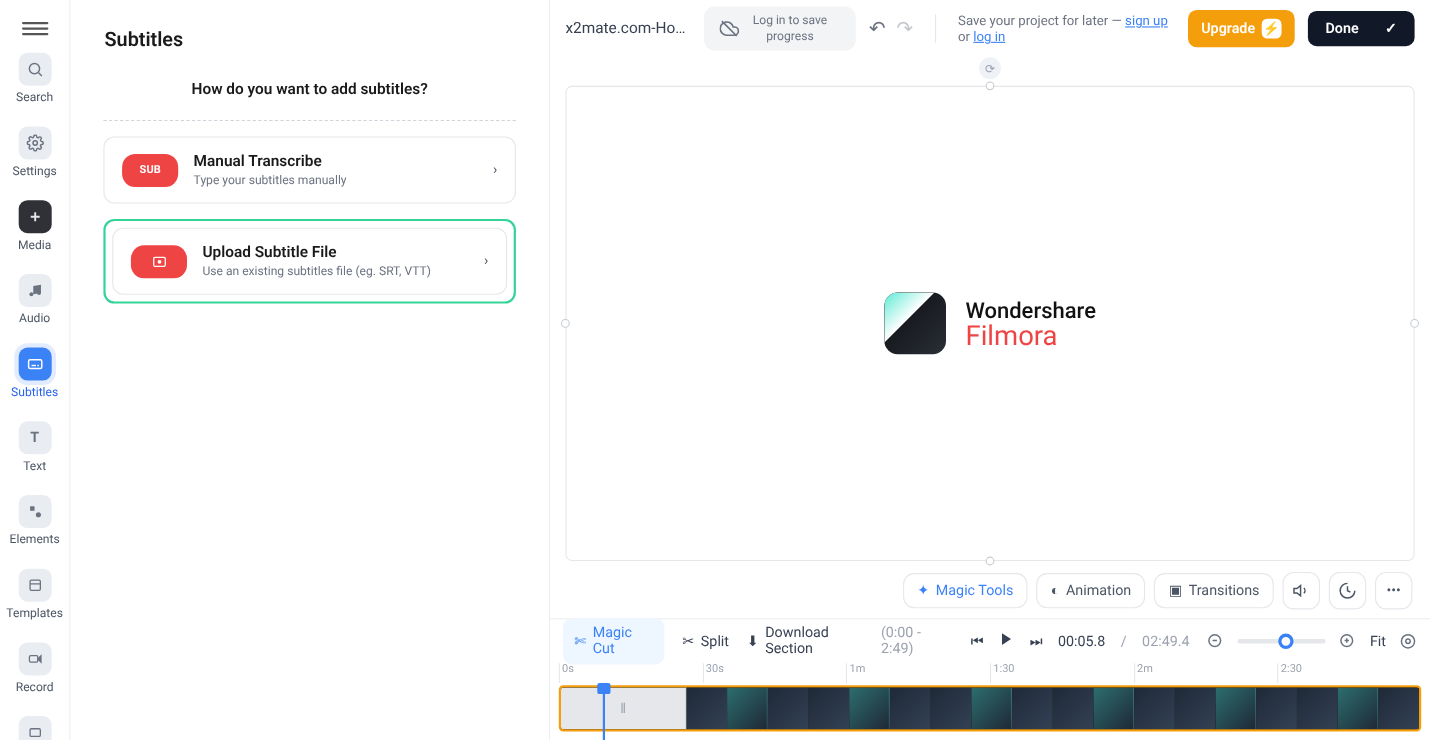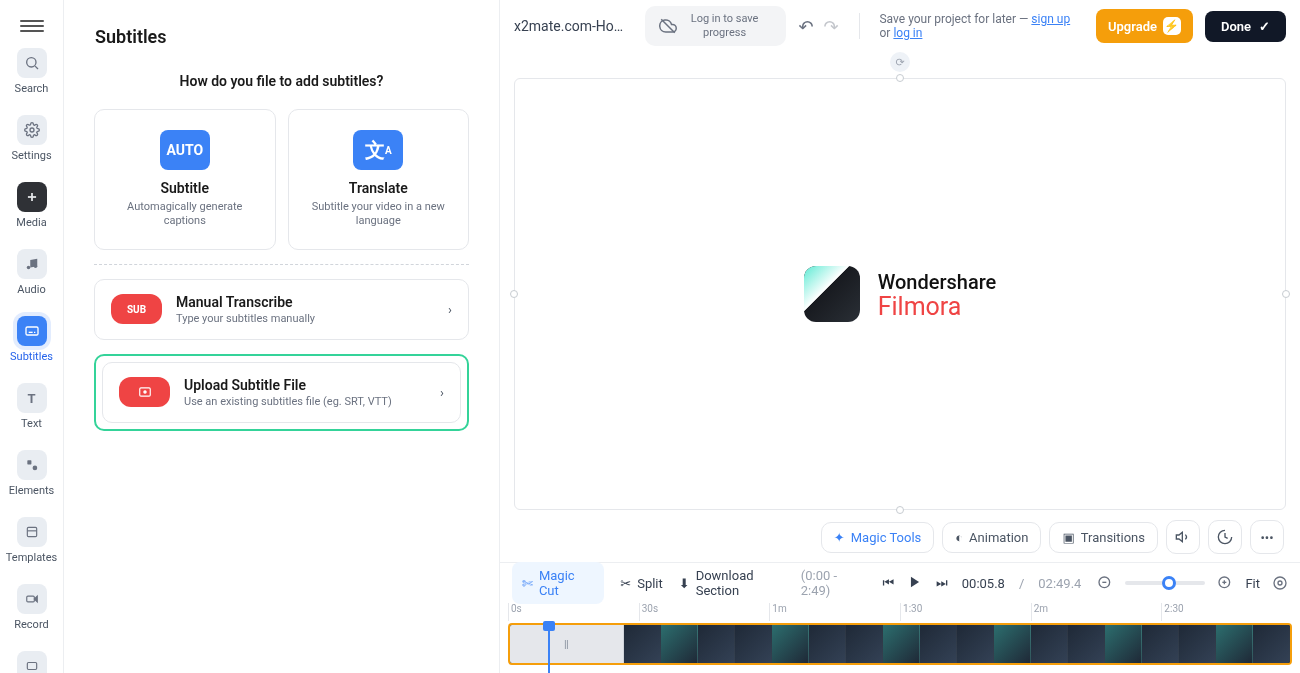--- a/index.html
+++ b/index.html
@@ -42,21 +42,21 @@
   .topbar{height:52px;display:flex;align-items:center;padding:0 14px;gap:12px}
   .project-title{font-size:14px;color:#374151;max-width:140px;white-space:nowrap;overflow:hidden;text-overflow:ellipsis}
   .login-btn{display:flex;align-items:center;gap:0;background:#f3f4f6;border-radius:10px;padding:6px 14px;color:#6b7280;font-size:11px;line-height:1.25;cursor:pointer;text-align:center}
   .hist{display:flex;gap:10px;color:#6b7280}
   .hist span{cursor:pointer;font-size:18px}
   .vdiv{width:1px;height:26px;background:#e5e7eb;margin:0 8px}
   .save-text{font-size:12px;color:#6b7280;margin-left:auto}
   .save-text a{color:#3b82f6;text-decoration:underline;cursor:pointer}
   .upgrade{background:#f59e0b;color:#fff;border:none;border-radius:8px;padding:8px 12px;font-size:13px;font-weight:600;display:flex;align-items:center;gap:6px;cursor:pointer}
   .upgrade .bolt{background:#fff;color:#f59e0b;width:18px;height:18px;border-radius:5px;display:flex;align-items:center;justify-content:center;font-size:12px}
-  .done{background:#111827;color:#fff;border:none;border-radius:8px;padding:8px 16px;font-size:13px;font-weight:600;display:flex;align-items:center;gap:8px;cursor:pointer}
+  .done{background:#111827;color:#fff;border:none;border-radius:8px;padding:8px 16px;font-size:13px;font-weight:600;display:flex;align-items:center;gap:24px;cursor:pointer}
 
   .stage-wrap{flex:1;padding:0 14px 8px 14px;position:relative;display:flex;flex-direction:column}
   .badge-center{align-self:center;width:20px;height:20px;border-radius:50%;background:#eef2f7;display:flex;align-items:center;justify-content:center;color:#9ca3af;font-size:11px;margin-bottom:6px}
   .stage{flex:1;border:1px solid #e5e7eb;border-radius:6px;display:flex;align-items:center;justify-content:center;position:relative}
   .stage .handle{position:absolute;width:8px;height:8px;border-radius:50%;background:#fff;border:1px solid #c7ccd1}
   .stage .h-top{top:-5px;left:50%;transform:translateX(-50%)}
   .stage .h-bottom{bottom:-5px;left:50%;transform:translateX(-50%)}
   .stage .h-left{left:-5px;top:50%;transform:translateY(-50%)}
   .stage .h-right{right:-5px;top:50%;transform:translateY(-50%)}
   .filmora{display:flex;align-items:center;gap:18px}
@@ -198,34 +198,22 @@
               <rect x="4" y="6" width="16" height="12" rx="2"></rect>
             </svg>
           </div>
       </div>
 
     </div>
   </div>
 
   <div class="panel">
     <h1>Subtitles</h1>
-    <div class="panel-sub">How do you file to add subtitles?</div>
-
-    <div class="cards-2">
-      <div class="card">
-        <div class="tile">AUTO</div>
-        <div class="title">Subtitle</div>
-        <div class="desc">Automagically generate captions</div>
-      </div>
-      <div class="card">
-        <div class="tile tr">文<sub style="font-size:10px">A</sub></div>
-        <div class="title">Translate</div>
-        <div class="desc">Subtitle your video in a new language</div>
-      </div>
-    </div>
+    <div class="panel-sub">How do you want to add subtitles?</div>
+
 
     <hr class="hr-dots">
 
     <div class="row-card">
       <div class="thumb">SUB</div>
       <div class="txt">
         <div class="t">Manual Transcribe</div>
         <div class="d">Type your subtitles manually</div>
       </div>
       <div class="chev">›</div>

